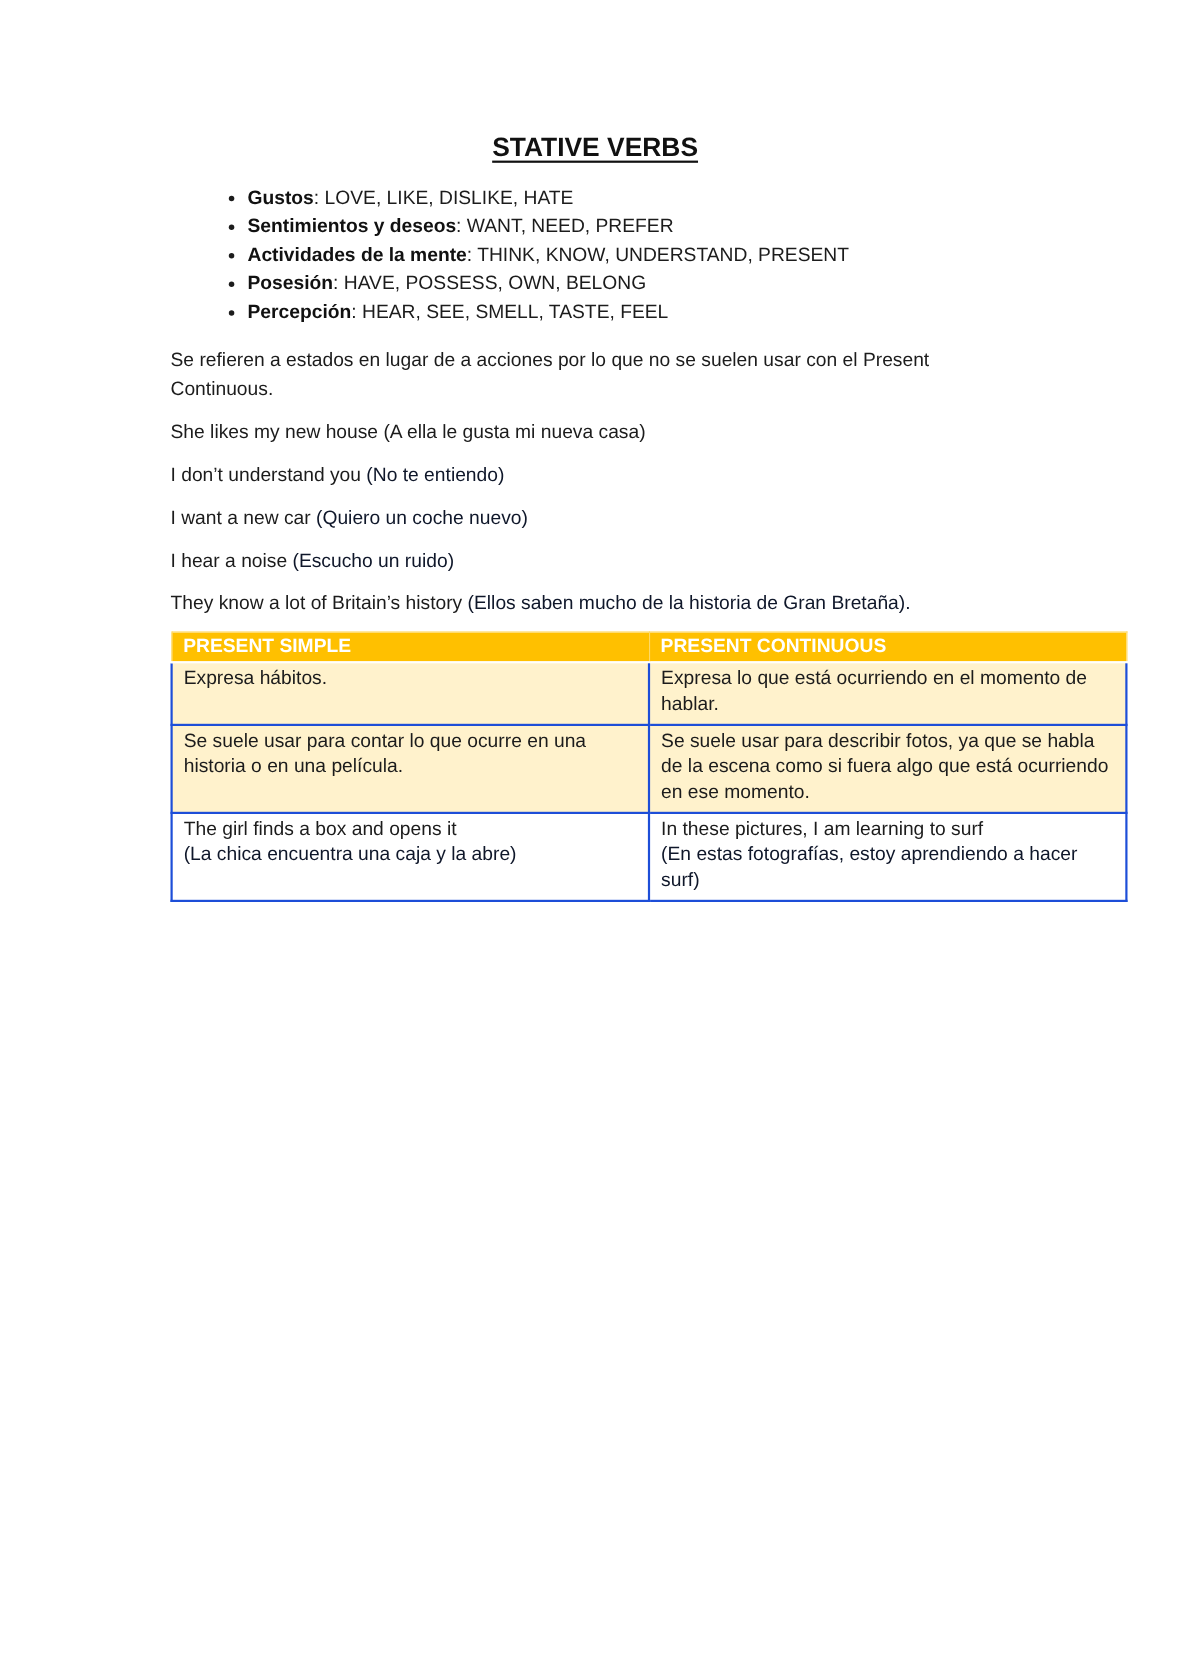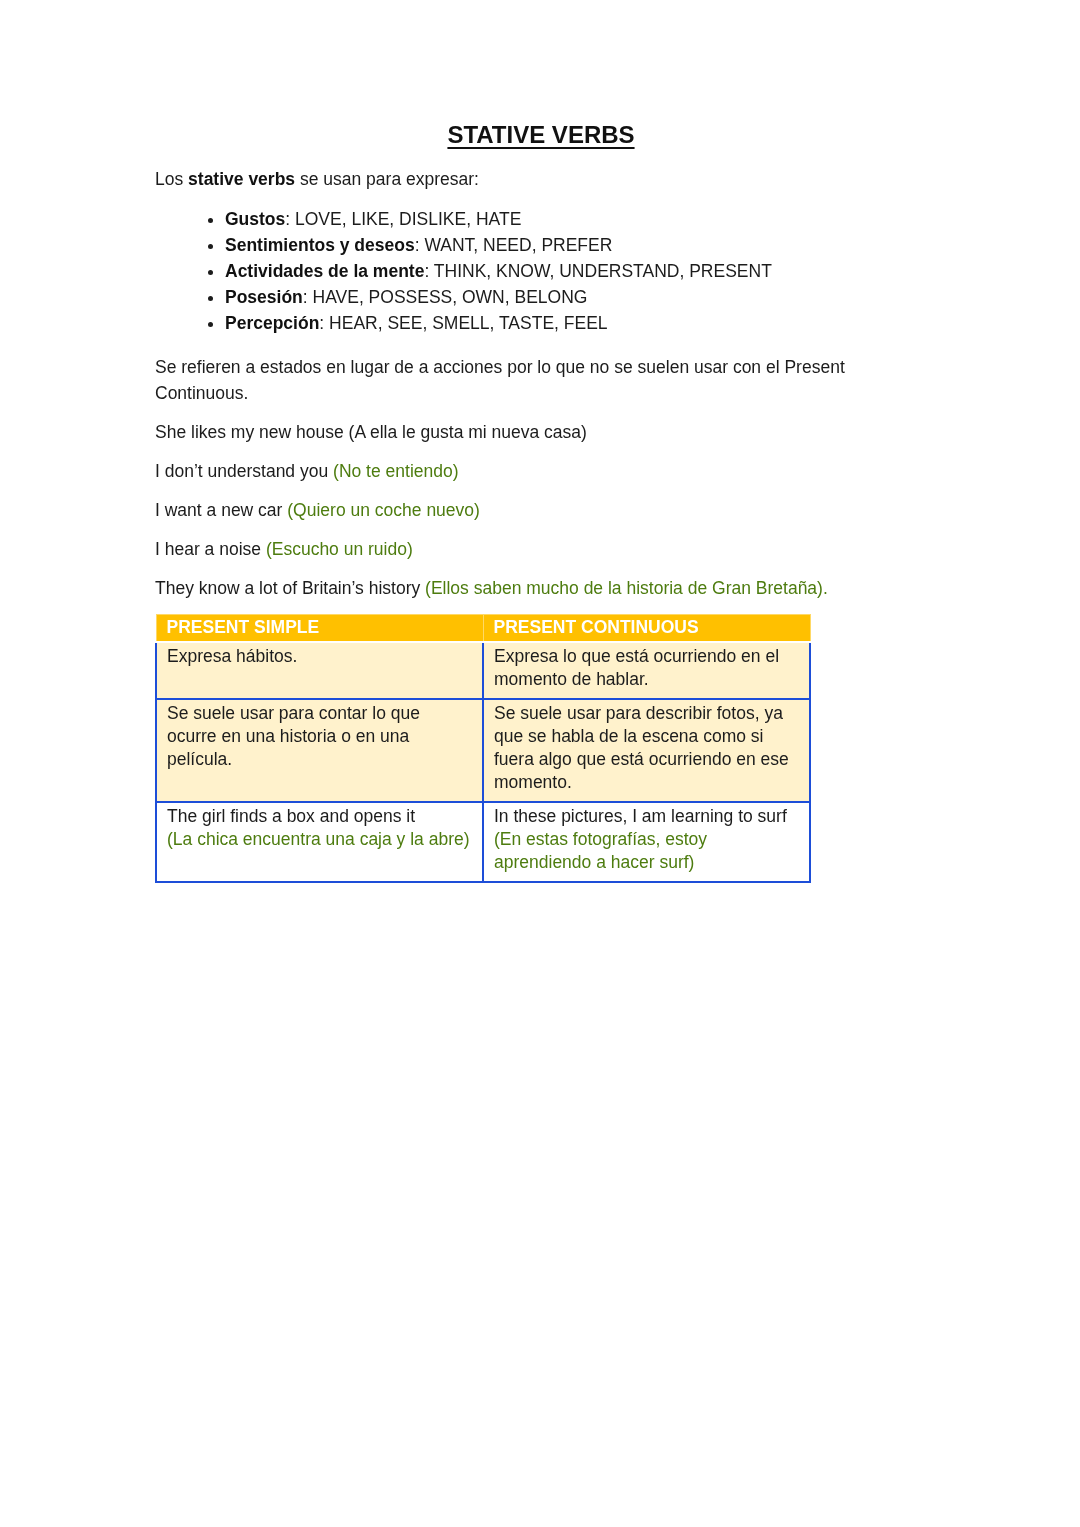--- a/index.html
+++ b/index.html
@@ -36,23 +36,23 @@
   .intro { margin: 0 0 14px 0; }
   b, strong { font-weight: bold; color: #111111; }
   ul.stative-list {
     margin: 0 0 18px 0;
     padding-left: 70px;
     list-style: disc;
   }
   ul.stative-list li { margin: 0; }
   .para { margin: 0 0 13px 0; }
   .example { margin: 0 0 13px 0; }
-  .gray { color: #4d7c0f; }
+  .gray { color: #0f172a; }
   table.cmp-table {
-    width: 656px;
+    width: 870px;
     border-collapse: collapse;
     font-size: 17.5px;
     line-height: 23px;
     table-layout: fixed;
     padding-left: 16px;
   }
   table.cmp-table th {
     background: #FFC000;
     color: #ffffff;
     font-weight: bold;
@@ -72,21 +72,20 @@
 </style>
 </head>
 <body>
 
 <div class="page">
   <div class="content">
 
     <section>
       <h1 class="doc-title">STATIVE VERBS</h1>
 
-      <p class="intro"><span>Los </span><b>stative verbs</b><span> se usan para expresar:</span></p>
 
       <ul class="stative-list">
         <li><b>Gustos</b><span>: LOVE, LIKE, DISLIKE, HATE</span></li>
         <li><b>Sentimientos y deseos</b><span>: WANT, NEED, PREFER</span></li>
         <li><b>Actividades de la mente</b><span>: THINK, KNOW, UNDERSTAND, PRESENT</span></li>
         <li><b>Posesión</b><span>: HAVE, POSSESS, OWN, BELONG</span></li>
         <li><b>Percepción</b><span>: HEAR, SEE, SMELL, TASTE, FEEL</span></li>
       </ul>
 
       <p class="para">Se refieren a estados en lugar de a acciones por lo que no se suelen usar con el Present Continuous.</p>

